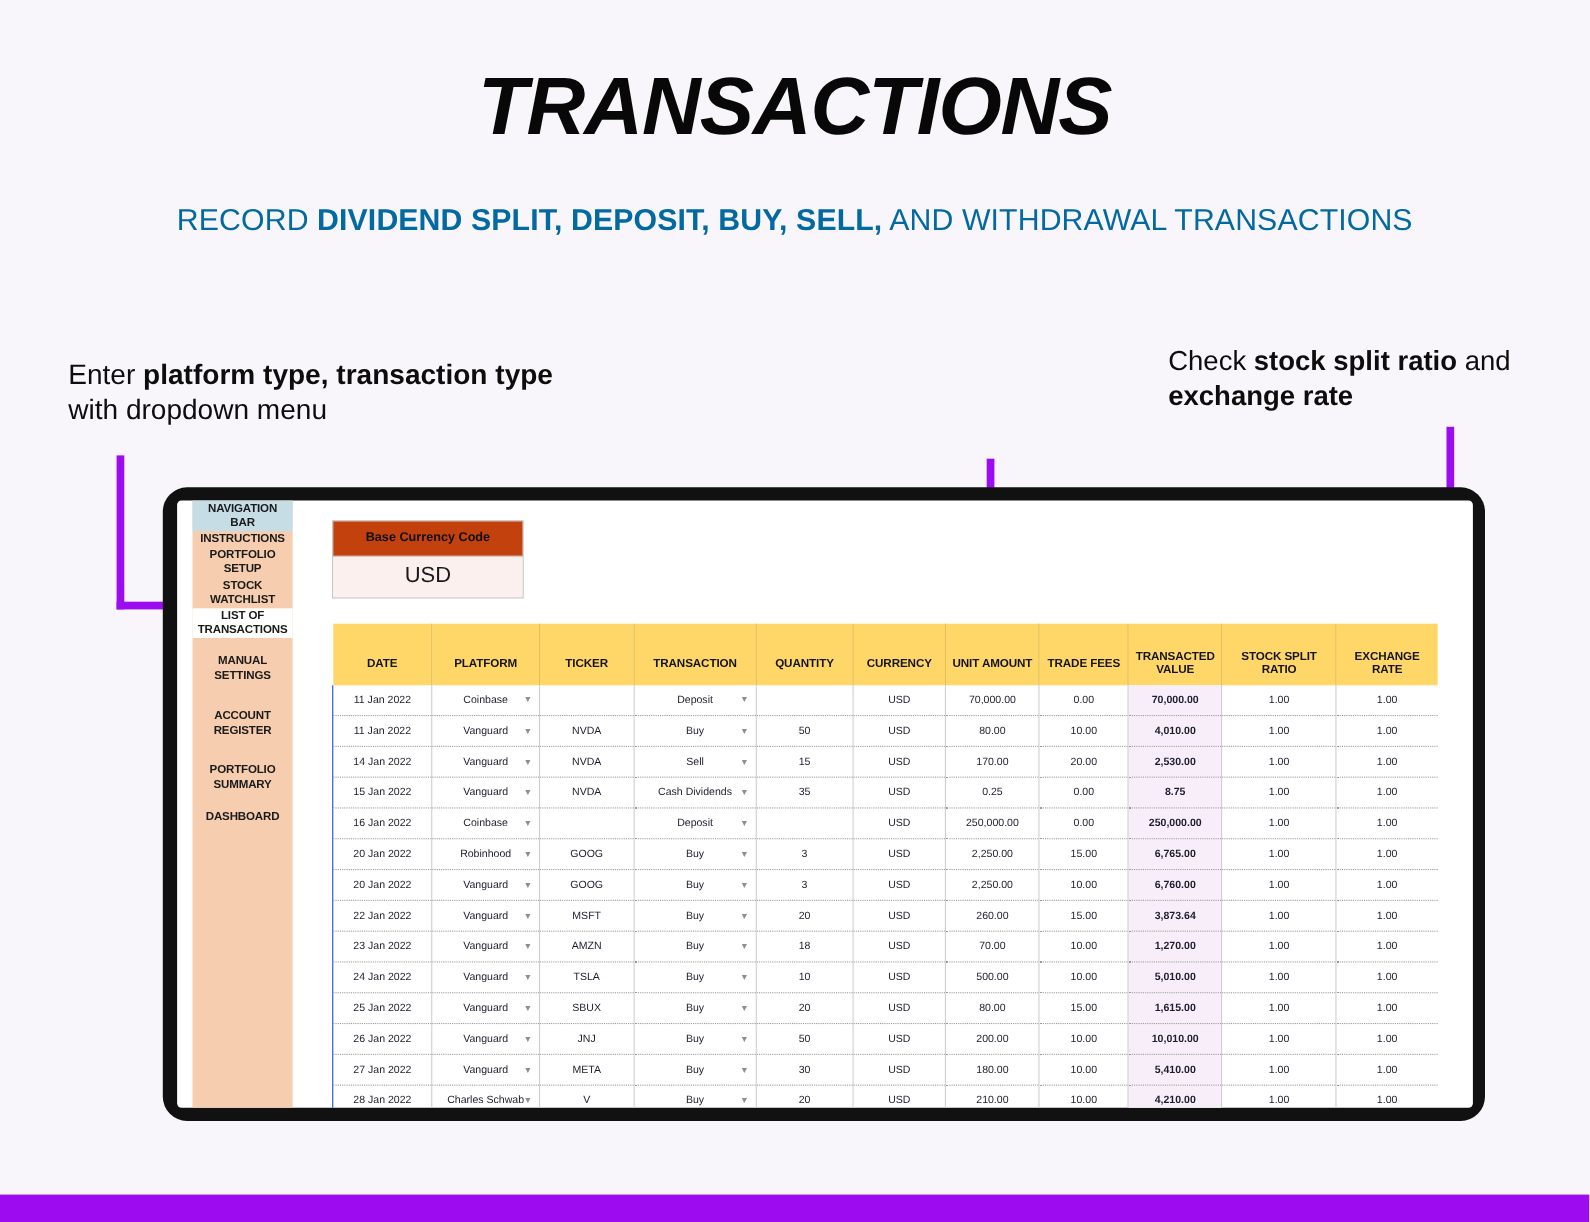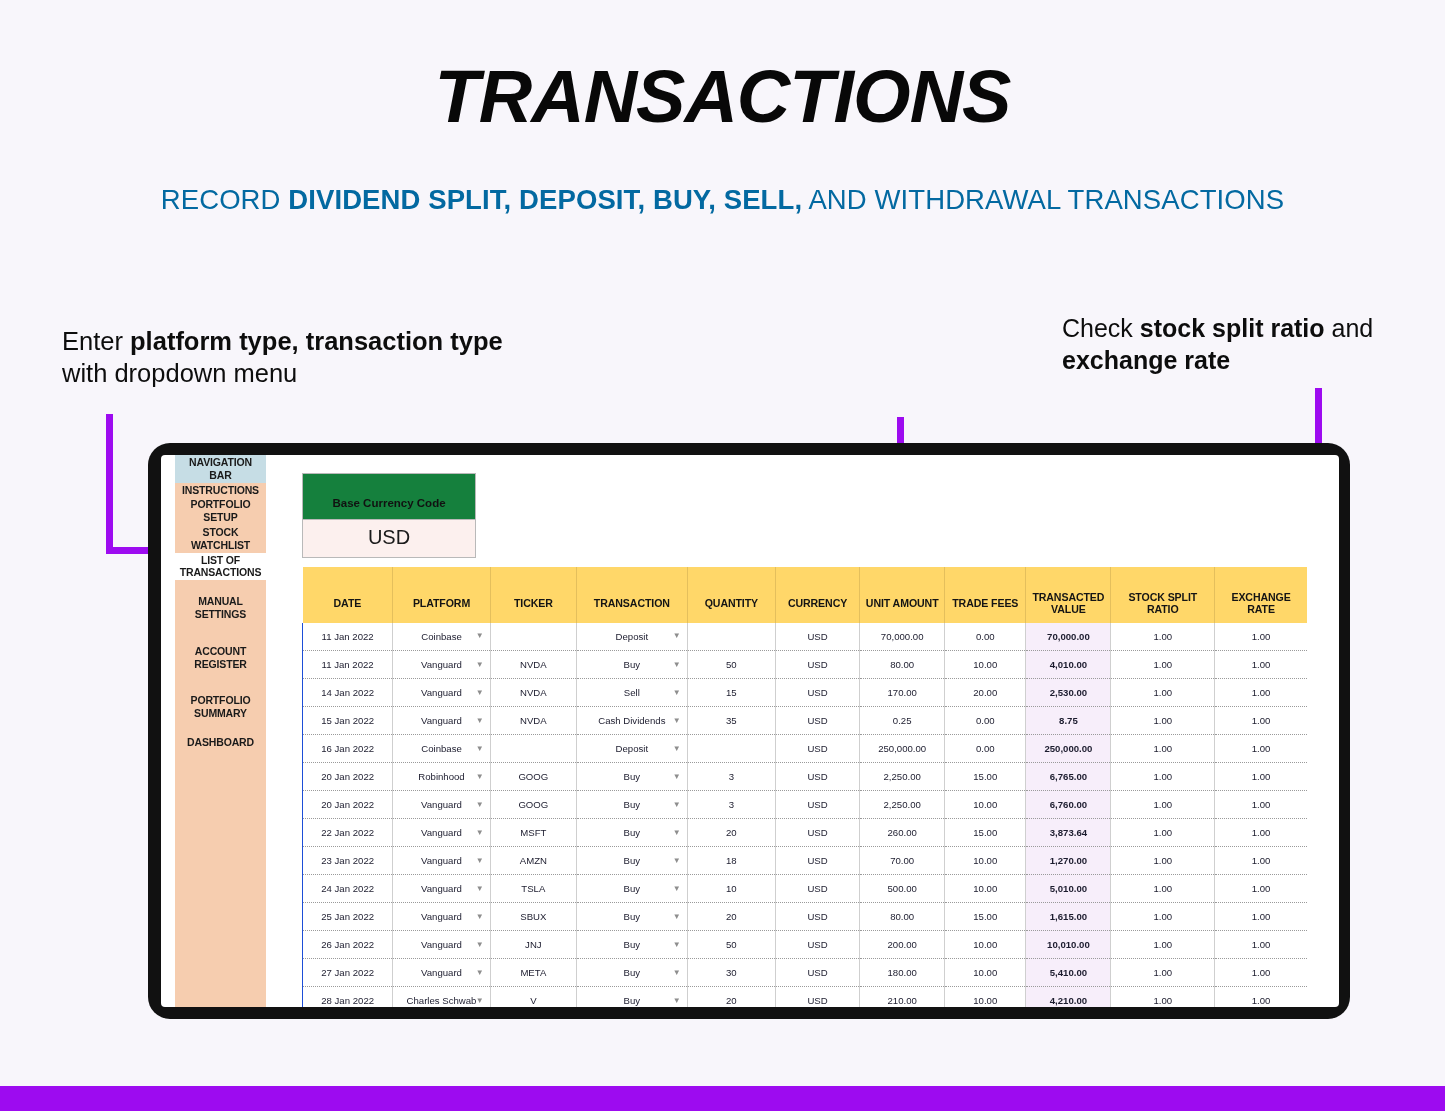--- a/index.html
+++ b/index.html
@@ -64,23 +64,23 @@
   .nav-item.active { background: #ffffff; }
   .nav-gap-sm { height: 14px; }
   .nav-gap-md { height: 22px; }
 
   
   #currency-box {
     position: absolute; left: 141px; top: 18px; width: 174px;
     border: 1px solid #b9b9b9;
   }
   #currency-label {
-    background: #15803d; color: #111;
+    background: #c2410c; color: #111;
     font-size: 11.5px; font-weight: 700; text-align: center;
-    padding: 23px 0 10px;
+    padding: 9px 0 10px;
     border-bottom: 1px solid #b9b9b9;
   }
   #currency-value {
     background: #fcf0ee; color: #1a1a1a;
     font-size: 20px; text-align: center; padding: 6px 0 8px;
     font-weight: 400;
   }
 
   
   #txn-table {

